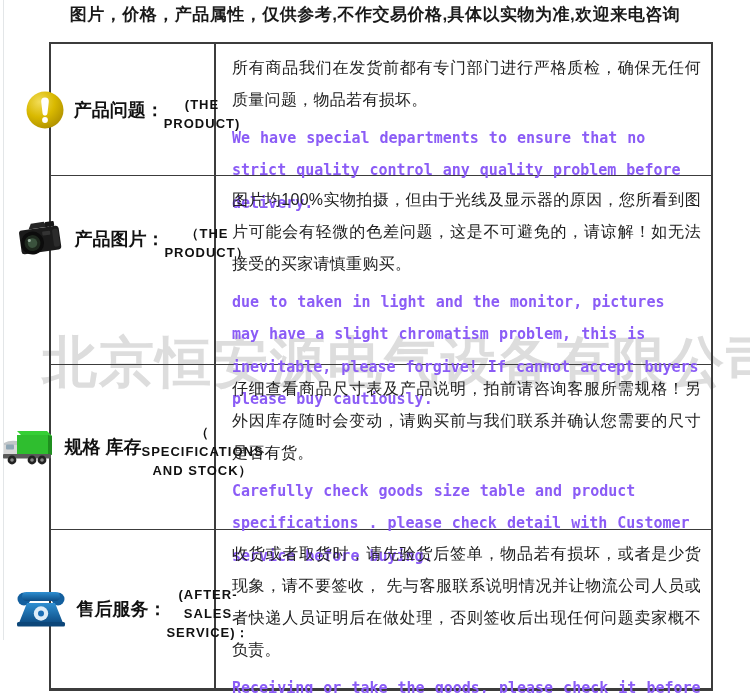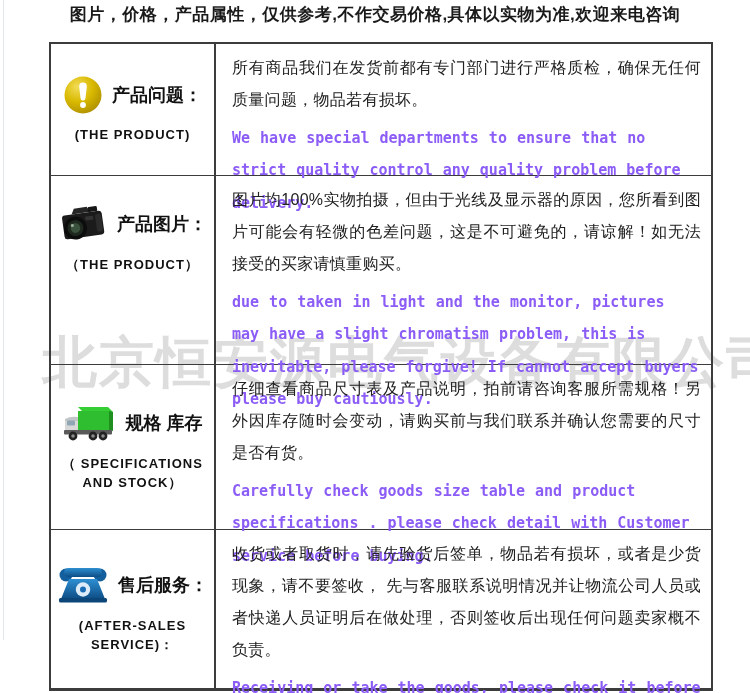--- a/index.html
+++ b/index.html
@@ -30,21 +30,21 @@
     grid-template-columns:165px 495px;
     grid-template-rows:132px 189px 165px 158px;
     border:2px solid #3c3c3c;border-bottom-width:3px;
     z-index:1;background:transparent;
     box-sizing:content-box;
   }
   .cell{box-sizing:border-box;border-bottom:1px solid #3c3c3c;background:transparent;}
   .cell.last{border-bottom:none;}
   .cell.left{
     border-right:2px solid #3c3c3c;
-    display:flex;flex-direction:column;align-items:center;justify-content:center;
+    display:flex;flex-direction:row;align-items:center;justify-content:center;
     text-align:center;padding:0 4px;
   }
   .cell.left.shift-up{padding-bottom:63px;}
   .icon-line{display:flex;align-items:center;gap:9px;}
   .label-zh{font-size:18px;font-weight:bold;color:#111;white-space:nowrap;}
   .label-en{
     font-size:13px;font-weight:bold;color:#111;
     letter-spacing:1px;margin-top:11px;line-height:1.45;
     font-family:"Liberation Sans",sans-serif;
   }

